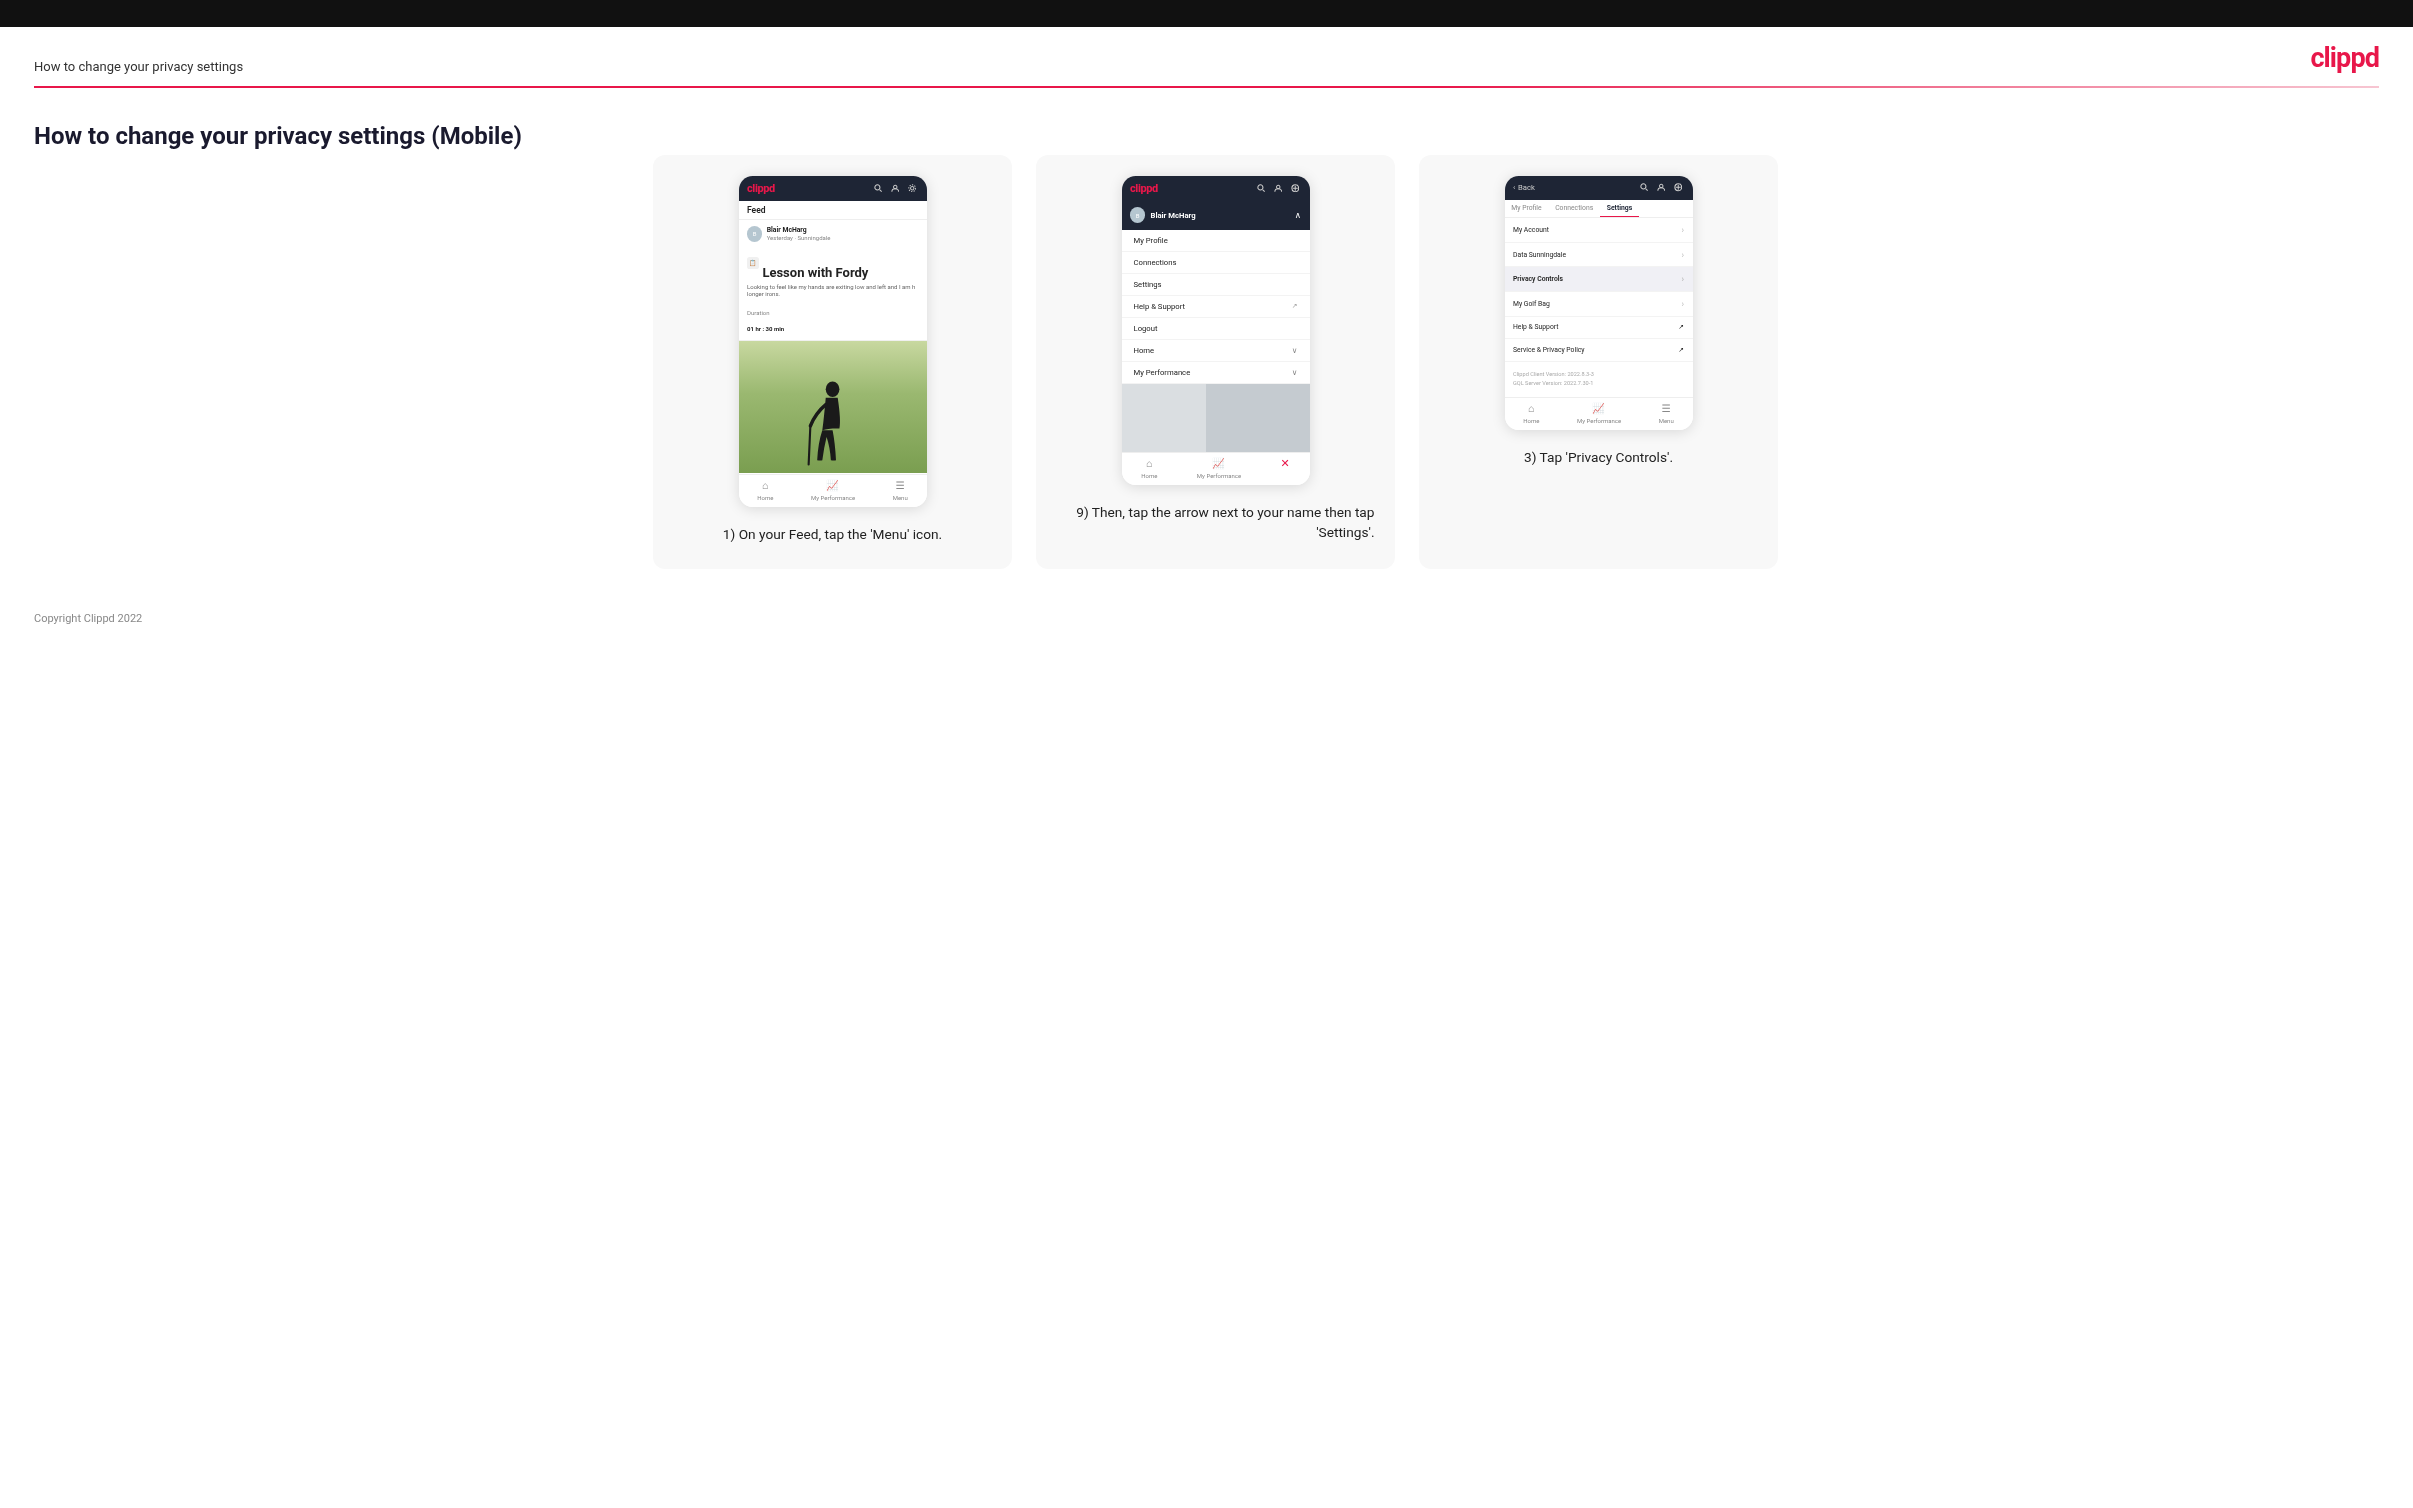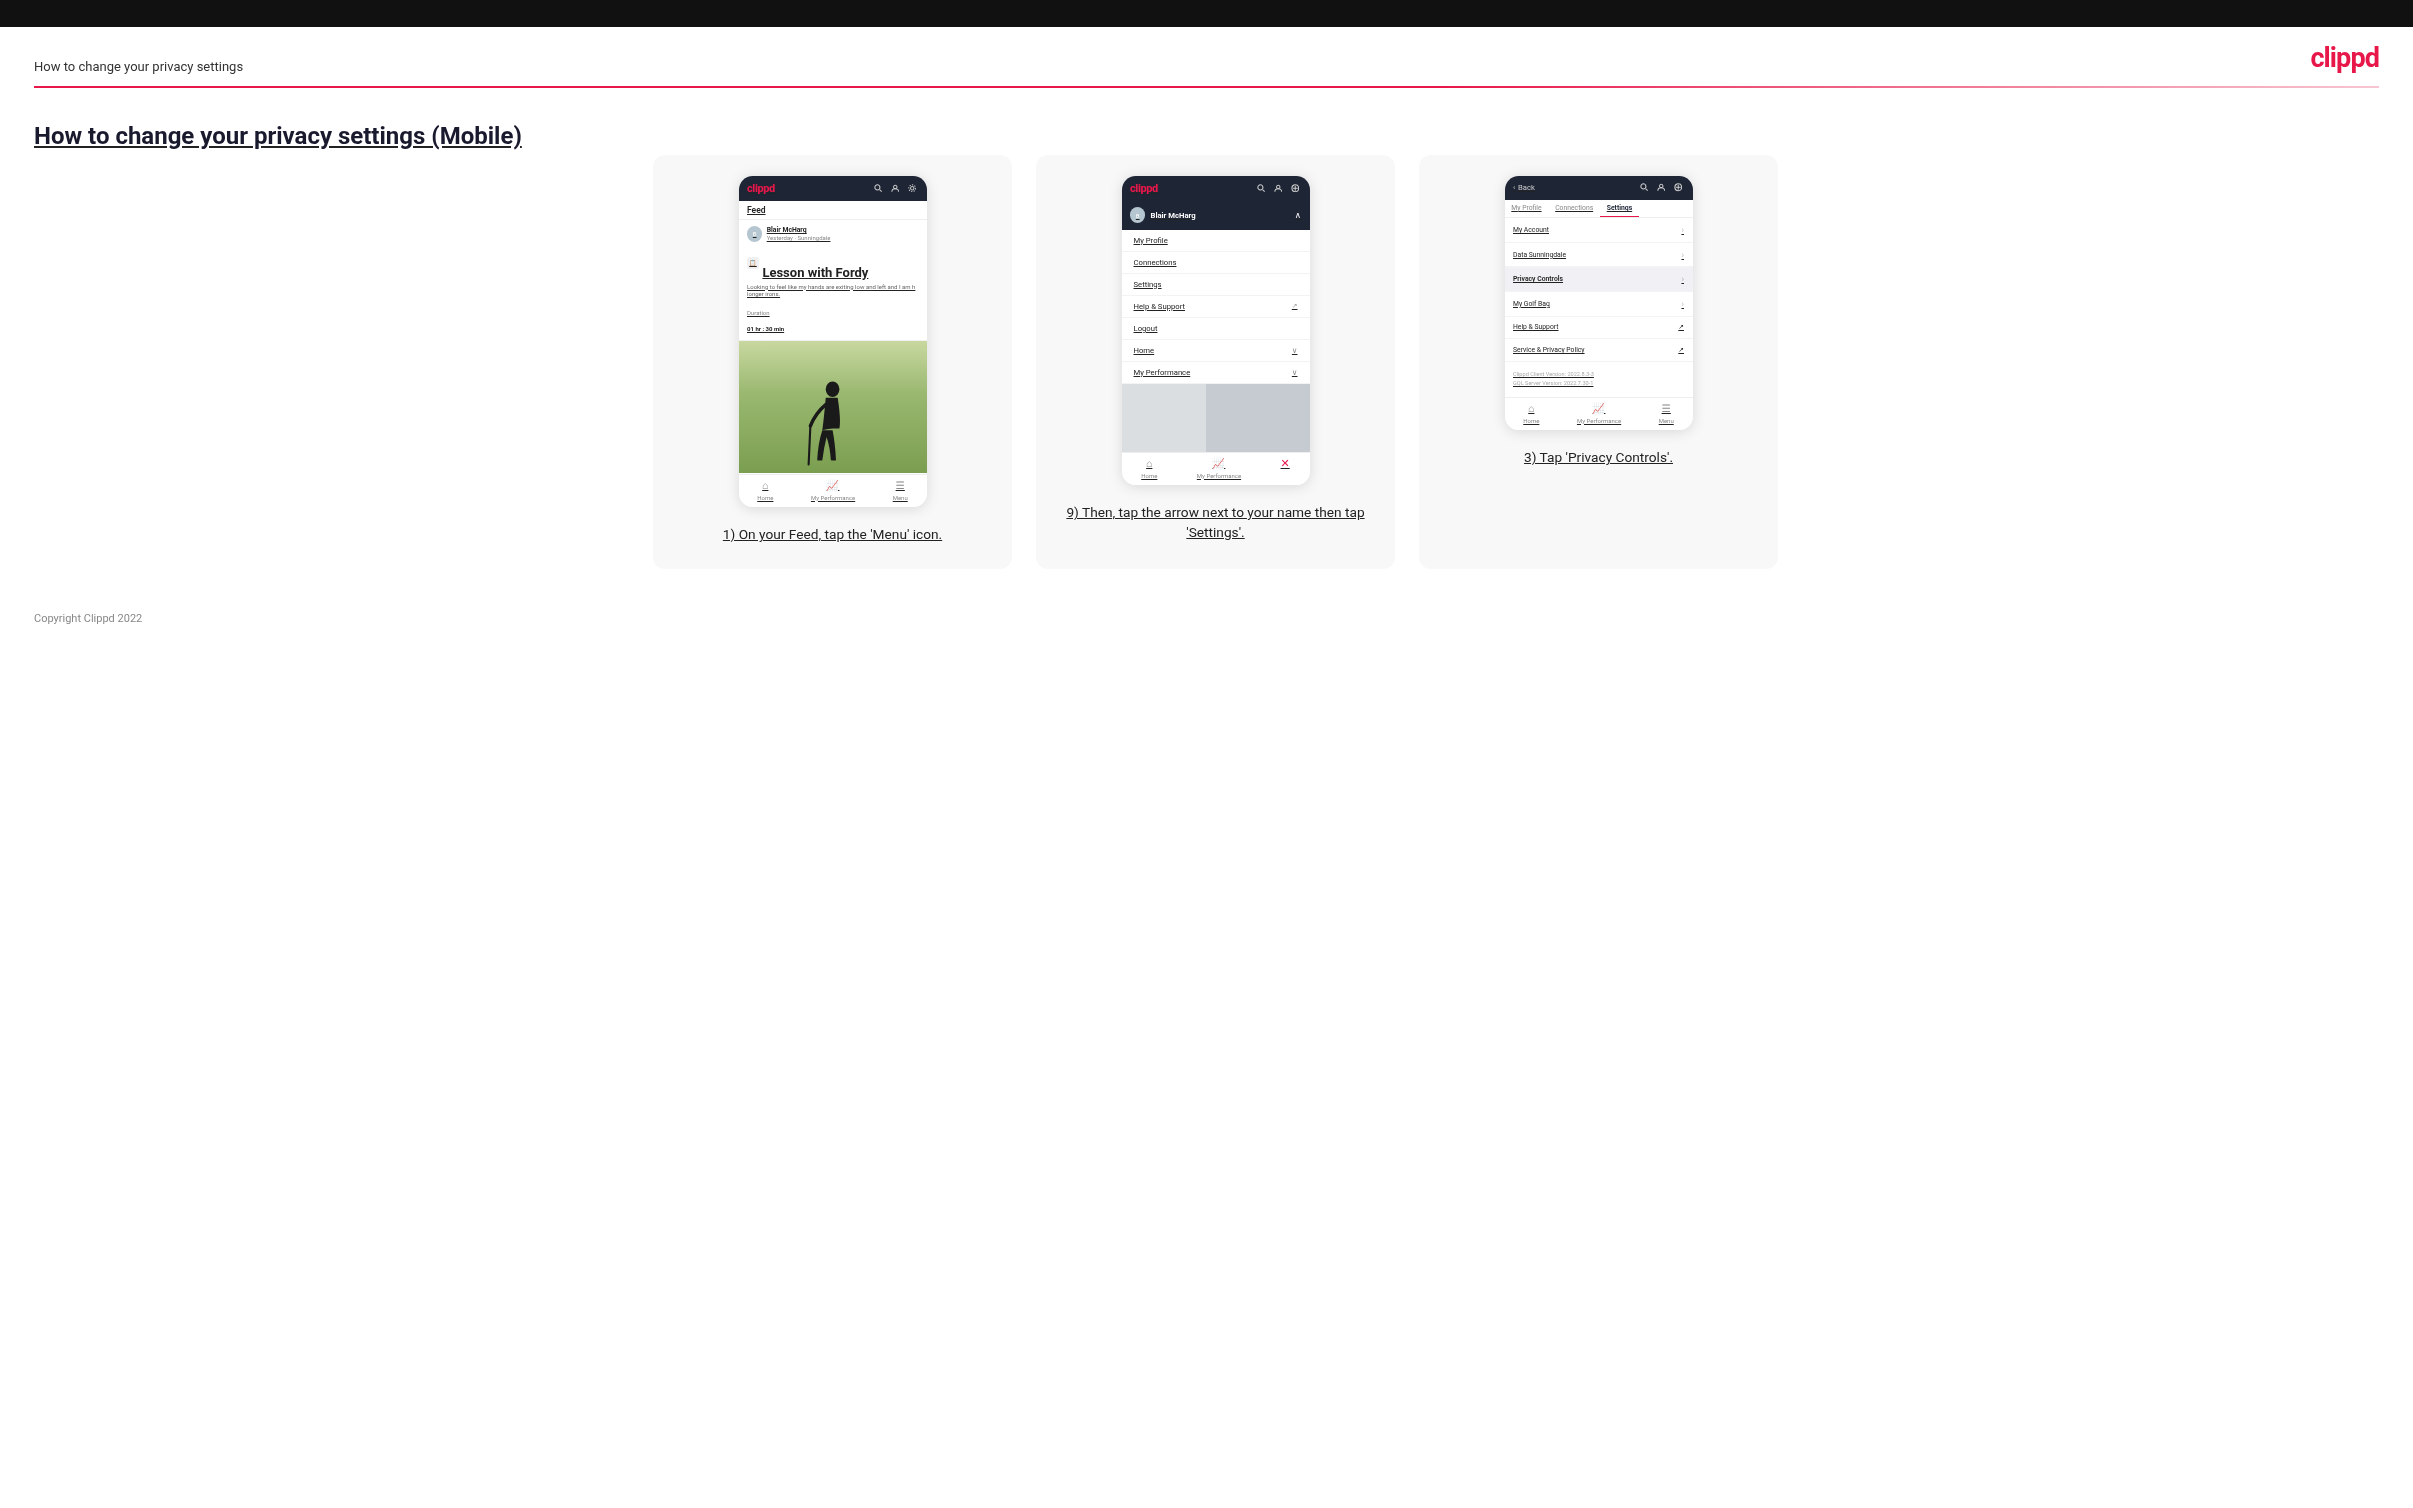--- a/index.html
+++ b/index.html
@@ -37,21 +37,20 @@
     
     .header-divider {
       height: 1.7px;
       background: linear-gradient(to right, #e8174a 60%, #f7c6d2 100%);
       margin: 12px 34px 0 34px;
     }
 
     
     .main {
       padding: 34px 16px 17px 34px;
-      text-decoration: underline;
     }
     .page-heading {
       font-size: 24px;
       font-weight: 700;
       color: #1a1a2e;
       margin-bottom: 5.1px;
     }
     .page-subheading {
       font-size: 15.4px;
       color: #444;
@@ -345,21 +344,21 @@
       padding: 8.5px 8.5px;
       font-size: 5.6px;
       color: #aaa;
       line-height: 1.6;
     }
 
     
     .step-caption {
       font-size: 13.7px;
       color: #222;
-      text-align: center;
+      text-align: right;
       line-height: 1.4;
       margin-top: 3.4px;
     }
 
     
     .page-footer {
       padding: 26px 34px 20.5px 34px;
       font-size: 11px;
       color: #888;
     }

